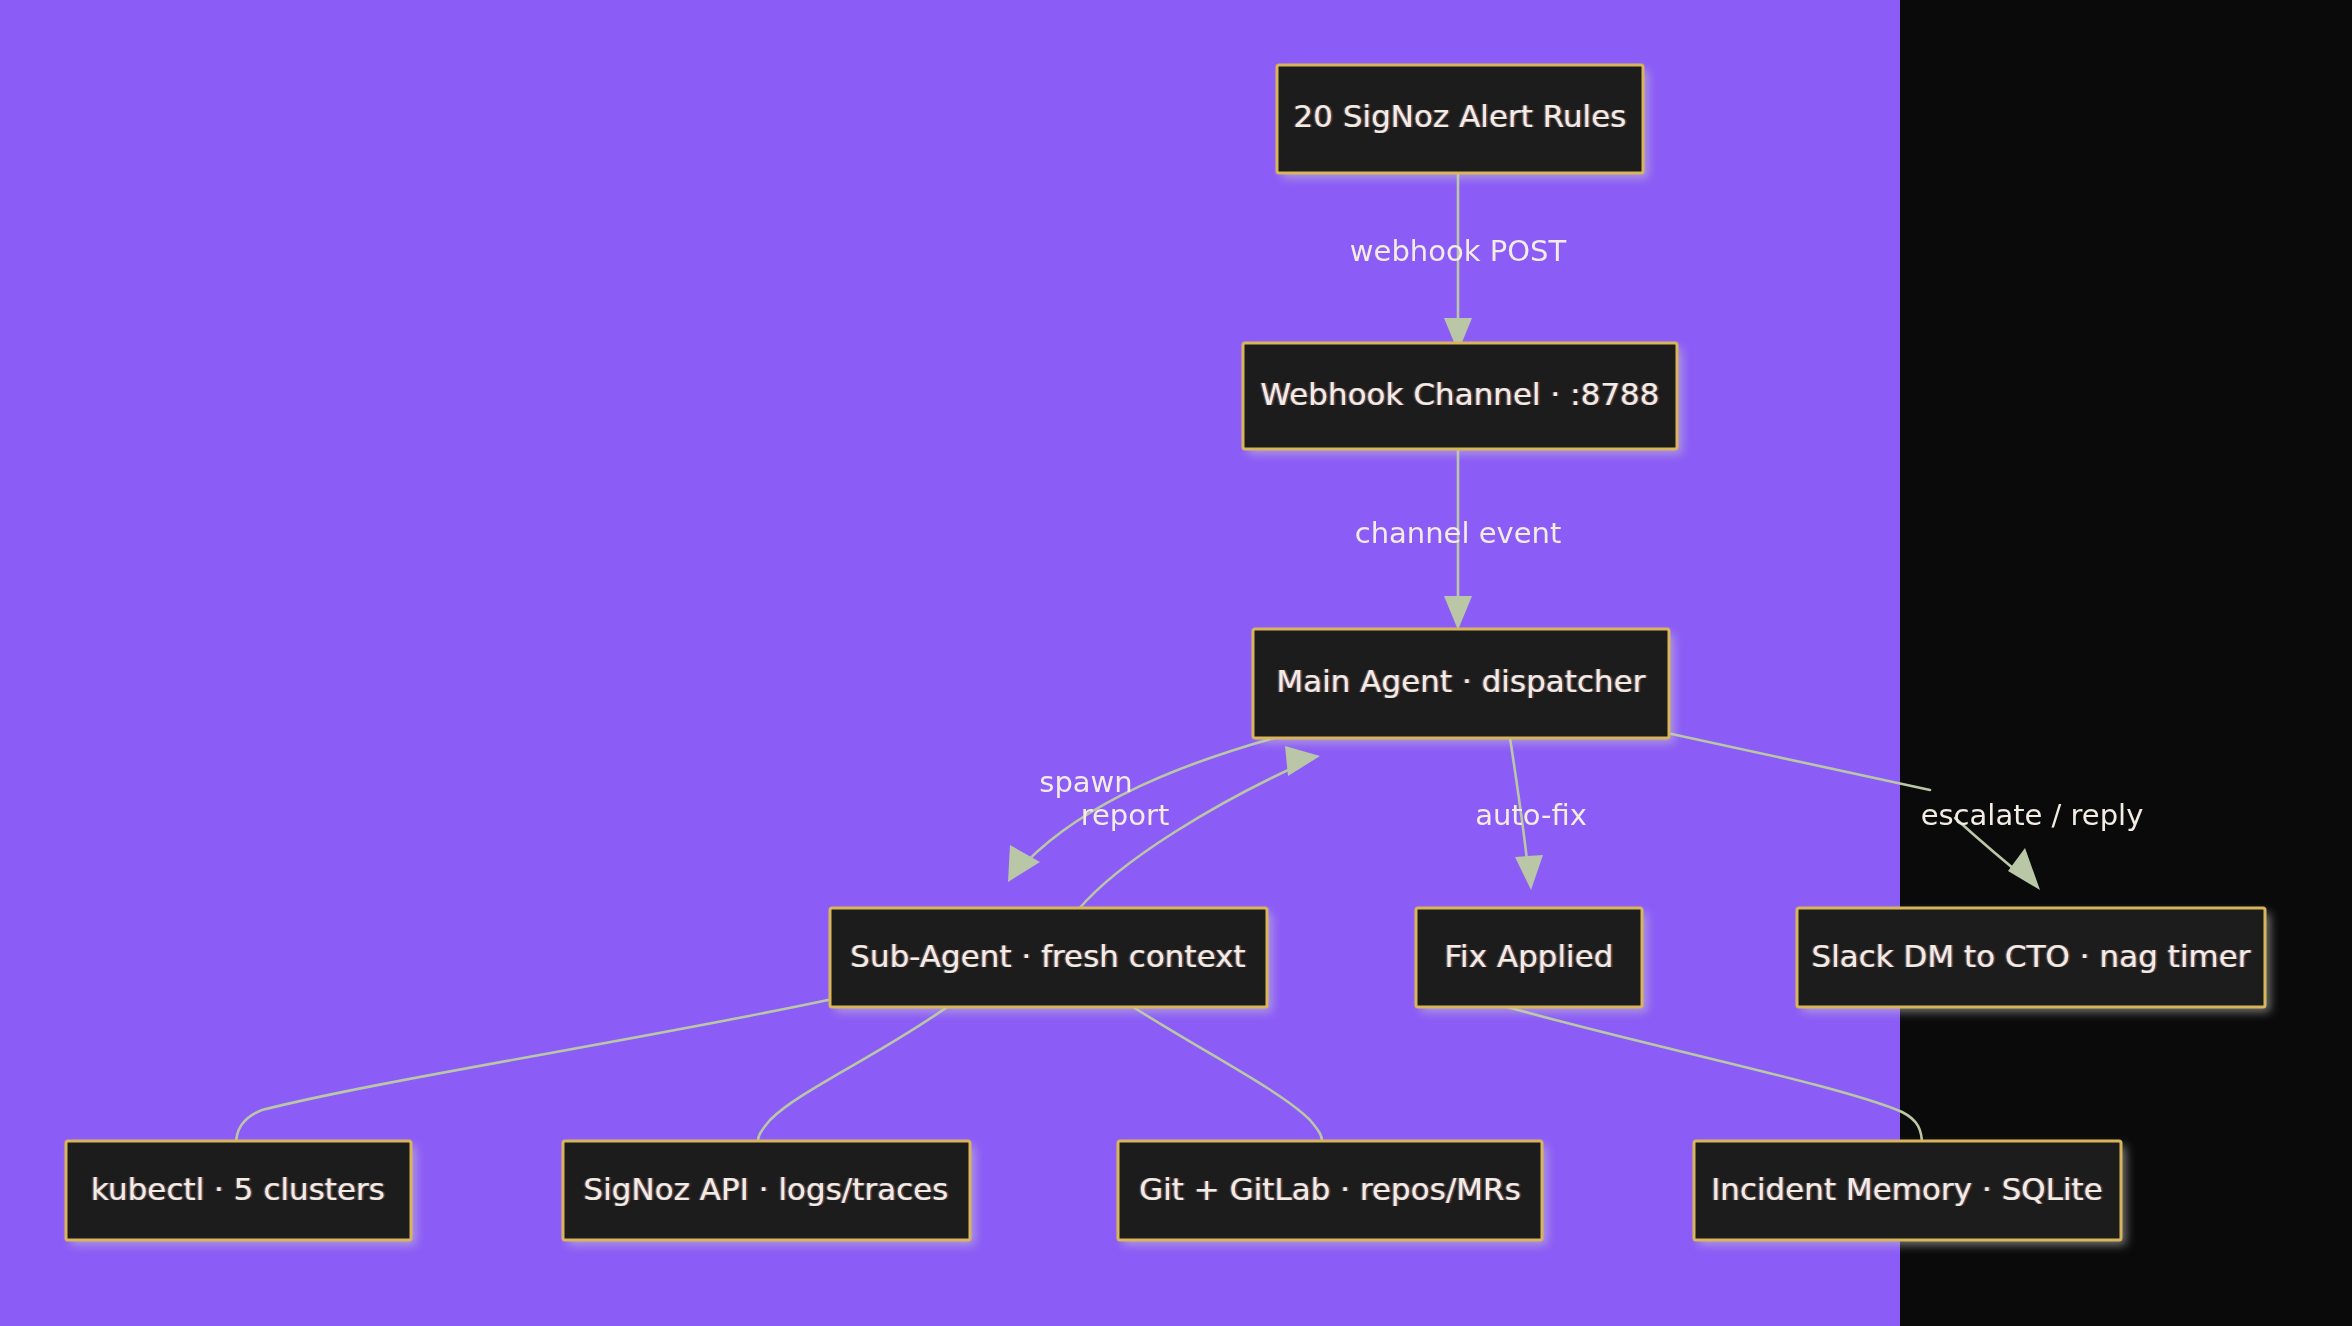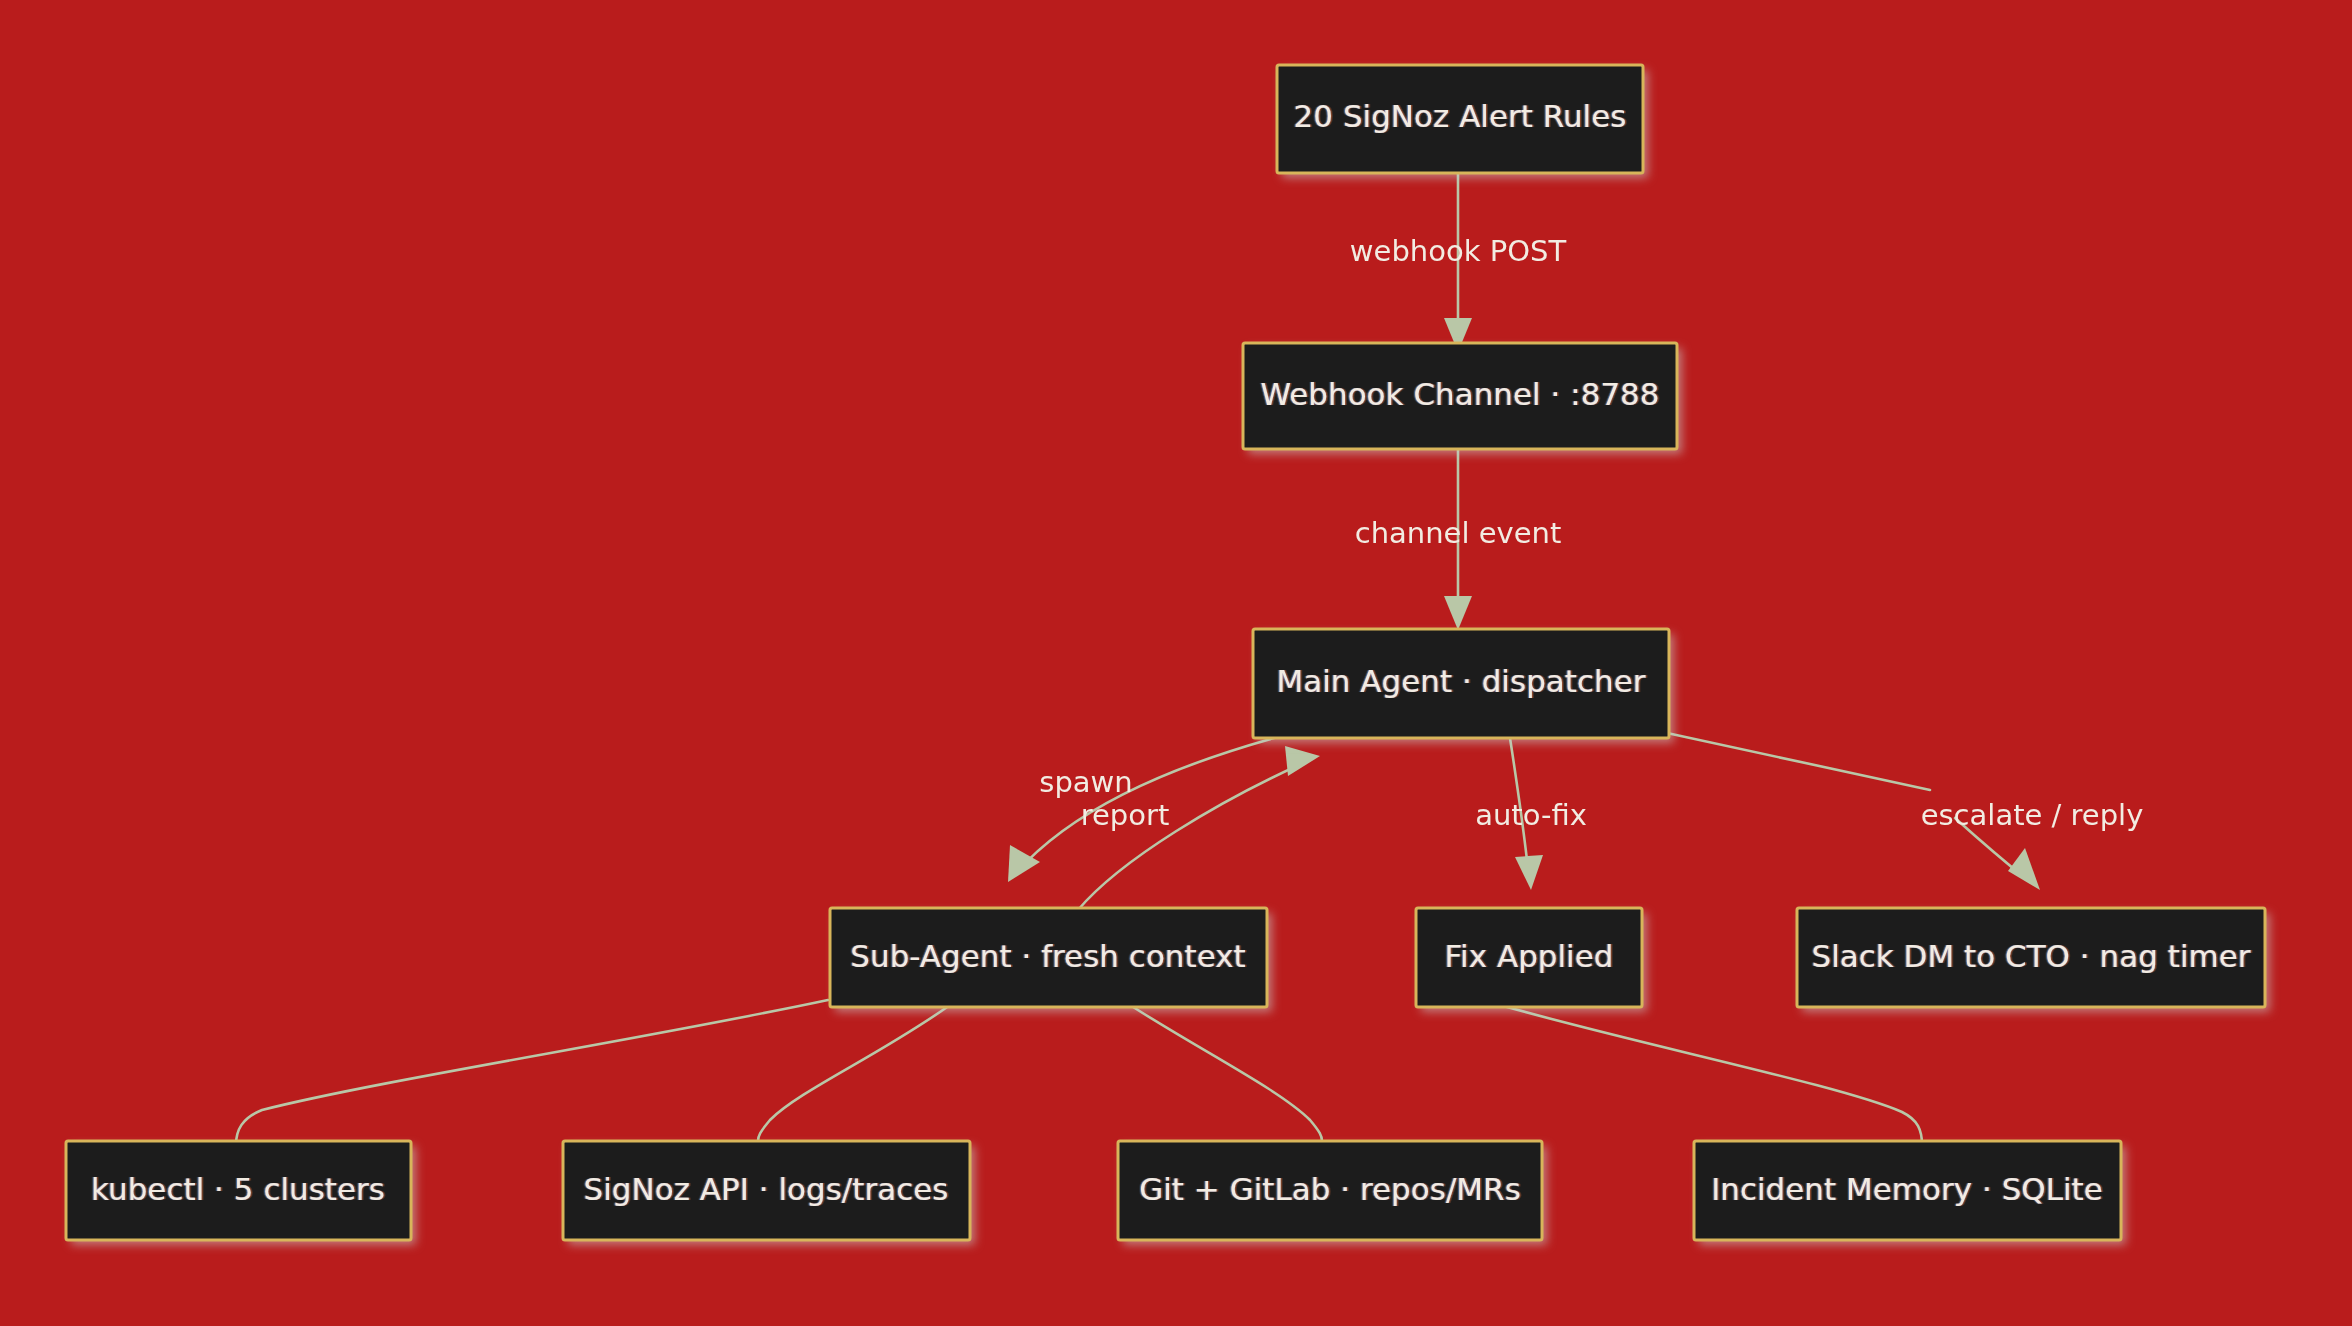--- a/index.html
+++ b/index.html
@@ -8,23 +8,23 @@
     background: #0a0a0a;
   }
   body {
     width: 2352px;
     height: 1326px;
     overflow: hidden;
     font-family: "DejaVu Sans", "Liberation Sans", sans-serif;
   }
   #diagram-root {
     position: relative;
-    width: 2352px;
+    width: 1900px;
     height: 1326px;
-    background: #b91c1c;
+    background: #8b5cf6;
   }
   svg#flow {
     position: absolute;
     top: 0; left: 0;
     width: 2352px;
     height: 1326px;
     display: block;
   }
   .node-box {
     fill: #1c1c1c;

